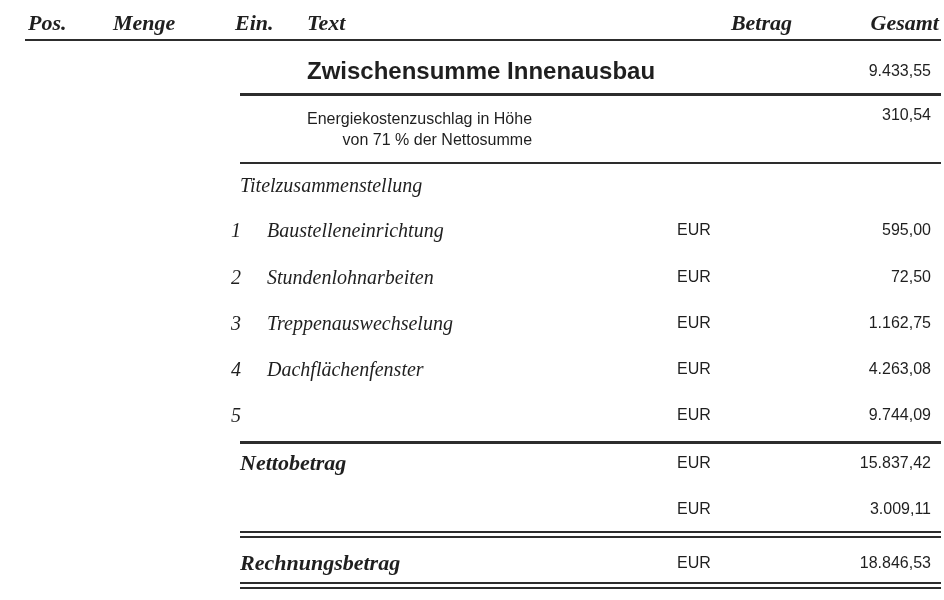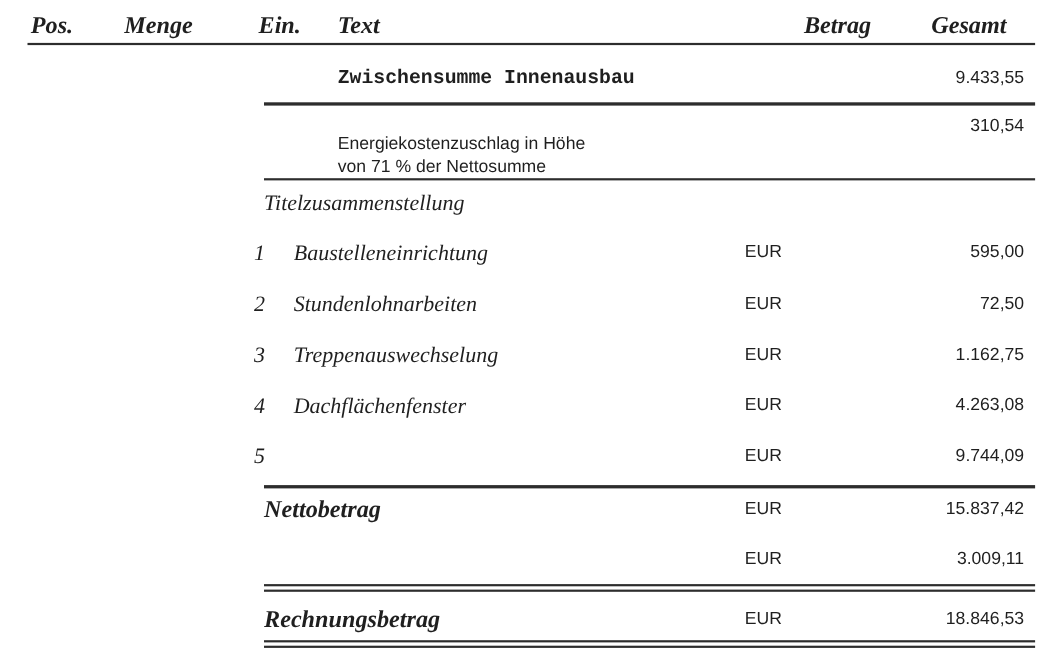--- a/index.html
+++ b/index.html
@@ -9,21 +9,21 @@
   .page {
     position: relative;
     width: 944px;
     height: 600px;
     background: #ffffff;
     color: #1f1f1f;
   }
 
   
   .sans     { font-family: "Liberation Sans", sans-serif; font-size: 16px; }
-  .sans-b   { font-family: Liberation Mono, monospace; font-size: 18px; font-weight: bold; }
+  .sans-b   { font-family: Liberation Sans, sans-serif; font-size: 24px; font-weight: bold; }
   .serif-bi { font-family: "Liberation Serif", serif; font-size: 22px; font-style: italic; font-weight: bold; }
   .serif-i  { font-family: "Liberation Serif", serif; font-size: 20px; font-style: italic; }
 
   .abs { position: absolute; white-space: nowrap; }
 
   
   .rule { position: absolute; background: #2d2d2d; }
   .rule-double {
     position: absolute;
     height: 7px;
@@ -51,33 +51,33 @@
 </head>
 <body>
 
 <div class="page">
 
   <div class="abs serif-bi hdr" style="left:28px;">Pos.</div>
   <div class="abs serif-bi hdr" style="left:113px;">Menge</div>
   <div class="abs serif-bi hdr" style="left:235px;">Ein.</div>
   <div class="abs serif-bi hdr" style="left:307px;">Text</div>
   <div class="abs serif-bi hdr" style="right:152px;">Betrag</div>
-  <div class="abs serif-bi hdr" style="right:29px;">Gesamt</div>
+  <div class="abs serif-bi hdr" style="right:5px;">Gesamt</div>
 
   <div class="rule" style="top:39px; left:25px; width:916px; height:2px;"></div>
 
   <div class="row" style="top:58px;">
     <span class="sans-b" style="left:307px;">Zwischensumme Innenausbau</span>
     <span class="sans col-amt">9.433,55</span>
   </div>
 
   <div class="rule" style="top:93px; left:240px; width:701px; height:3px;"></div>
 
   <div class="abs" style="top:104px; left:0; width:944px;">
-    <div class="sans energy-lines abs" style="left:307px; top:16px;">
+    <div class="sans energy-lines abs" style="left:307px; top:4px;text-align:right;">
       <div>Energiekostenzuschlag in Höhe</div>
       <div>von 71 % der Nettosumme</div>
     </div>
     <div class="sans abs" style="right:13px; top:0; line-height:21px;">310,54</div>
   </div>
 
   <div class="rule" style="top:162px; left:240px; width:701px; height:2px;"></div>
 
   <div class="abs serif-i" style="top:172px; left:240px; line-height:26px;">Titelzusammenstellung</div>
 

